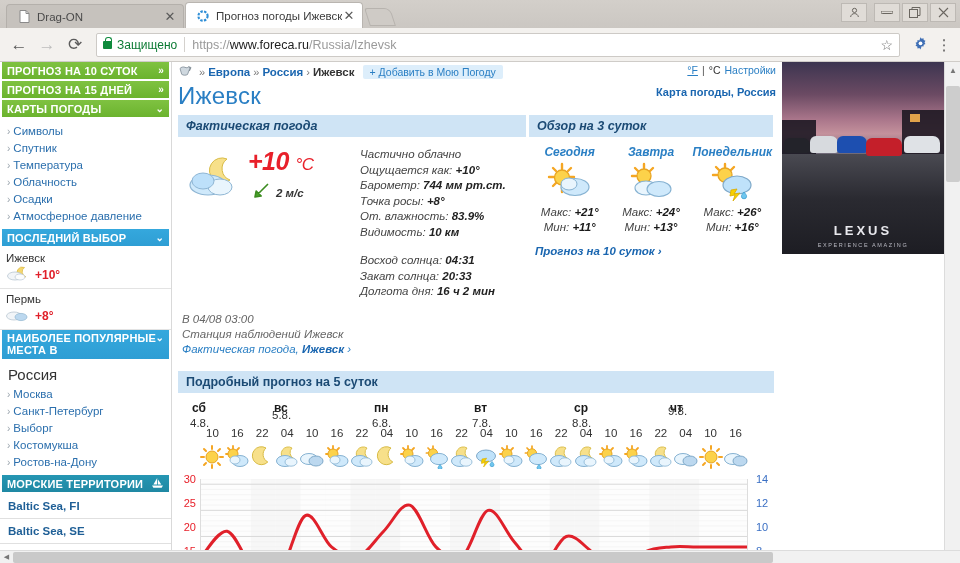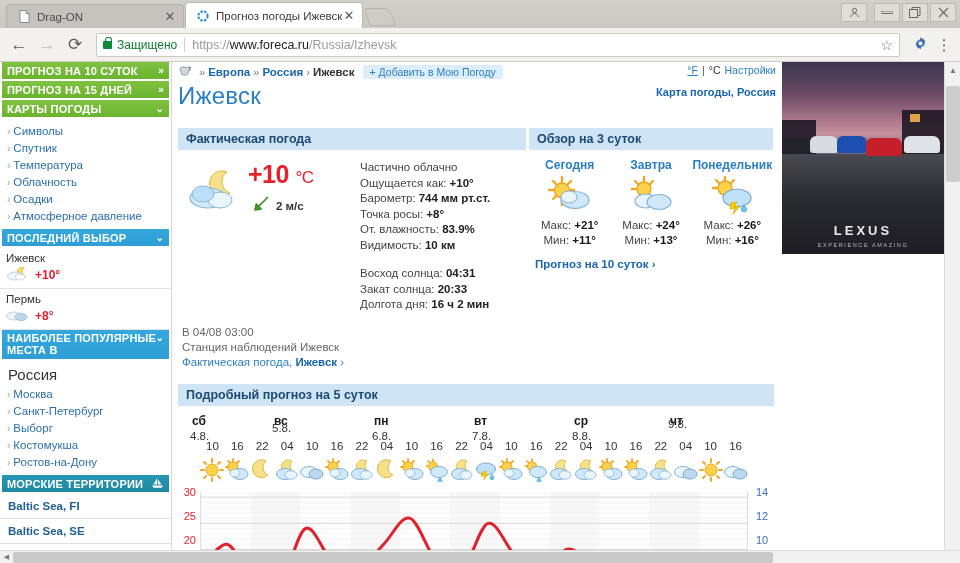--- a/index.html
+++ b/index.html
@@ -141,21 +141,21 @@
   .topright {
     position: absolute; right: 2px; top: 2px; font-size: 10.5px; color: #555;
     display: flex; align-items: center; gap: 4px;
   }
   .topright .f { color: #2a7fc4; text-decoration: underline; }
   .topright .c { color: #333; }
   .topright .set { color: #2a7fc4; }
   .h1 { font-size: 24px; color: #2a7fc4; font-weight: normal; margin: 2px 0 0 4px; letter-spacing: .2px;}
   .maplink { position: absolute; right: 2px; top: 24px; color: #1a66b0; font-size: 11px; font-weight: bold; }
 
-  .panels { display: flex; gap: 3px; margin: 18px 0 0 4px; }
+  .panels { display: flex; gap: 3px; margin: 5px 0 0 4px; font-style: italic; }
   .panel { background: #ffffff; }
   .panel-h {
     background: #cfe4f5; color: #1b4a74; font-weight: bold; font-size: 12.5px;
     padding: 4px 8px; 
   }
   .panel.left  { width: 348px; }
   .panel.right { width: 244px; }
 
   .cur-body { display: flex; padding: 10px 4px 0 4px; }
   .cur-left { width: 178px; display: flex; }

